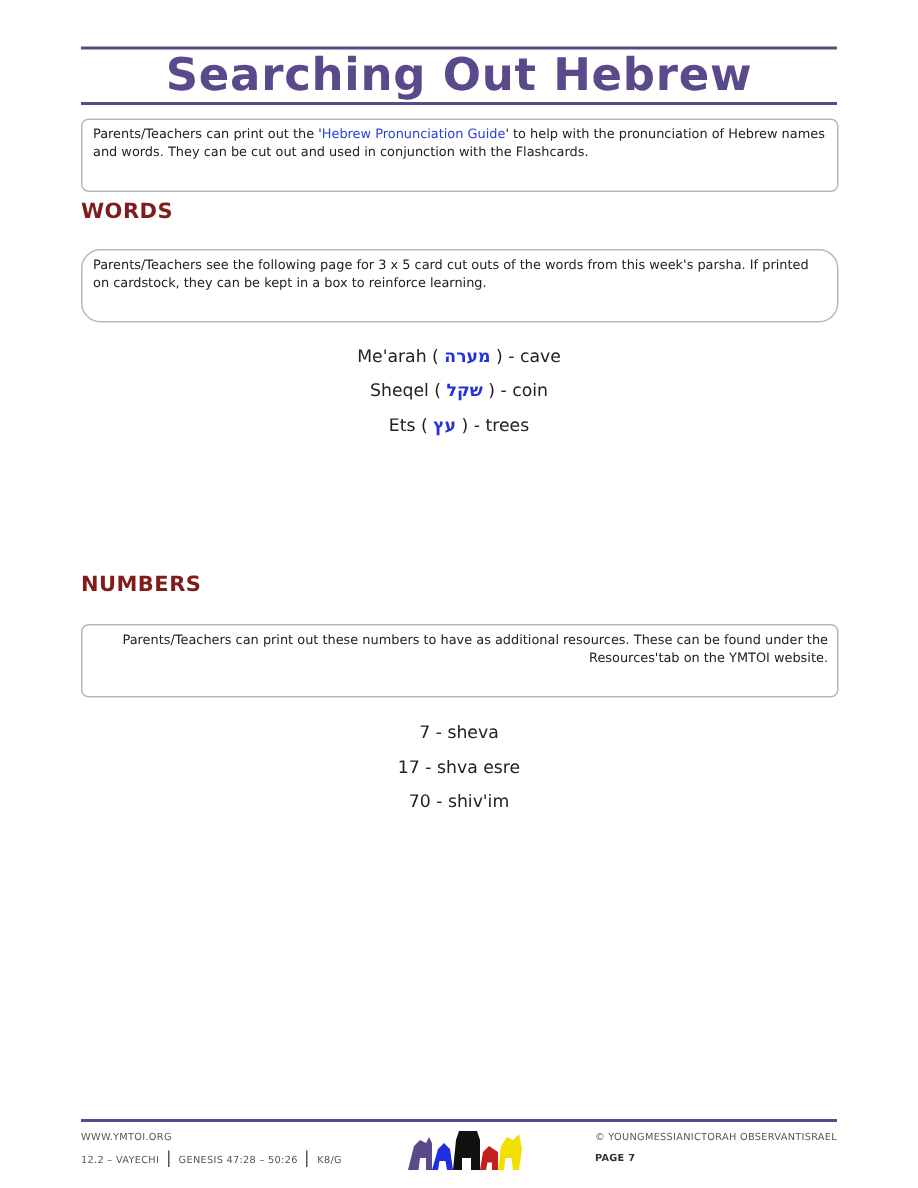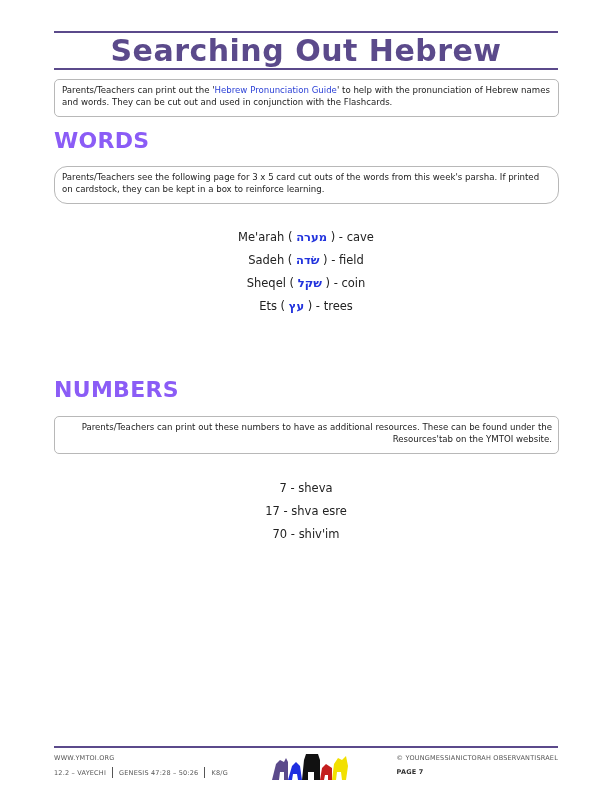--- a/index.html
+++ b/index.html
@@ -34,33 +34,33 @@
       color: #5b4a8b;
       letter-spacing: 0.5px;
       line-height: 36px;
     }
     .note {
       position: absolute;
       left: 54px;
       width: 490px;
       border: 1px solid #b8b8b8;
       border-radius: 5px;
-      padding: 4px 6px 8px 7px;
+      padding: 4px 6px 19px 7px;
       font-size: 8.6px;
       line-height: 12px;
       color: #222;
       font-family: "DejaVu Sans", sans-serif;
     }
     .note .link { color: #2a3fd6; }
     .section-heading {
       position: absolute;
       left: 54px;
       font-weight: bold;
-      font-size: 22px;
-      color: #8b5cf6;
+      font-size: 14px;
+      color: #7f1d1d;
       font-family: "DejaVu Sans", sans-serif;
       letter-spacing: 0.3px;
       line-height: 26px;
     }
     .list {
       position: absolute;
       left: 54px;
       width: 504px;
       text-align: center;
       font-size: 11.5px;
@@ -134,23 +134,20 @@
 
 <div class="section-heading" style="top:128px;">WORDS</div>
 
 <div class="note" style="top:166px;border-radius:13px;">Parents/Teachers see the following page for 3 x 5 card cut outs of the words from this week's parsha. If printed on cardstock, they can be kept in a box to reinforce learning.</div>
 
 <div class="list" style="top:226px;">
   <div class="row">
     <span>Me'arah</span> ( <span class="hebrew">מערה</span> ) - <span>cave</span>
   </div>
   <div class="row">
-    <span>Sadeh</span> ( <span class="hebrew">שׂדה</span> ) - <span>field</span>
-  </div>
-  <div class="row">
     <span>Sheqel</span> ( <span class="hebrew">שקל</span> ) - <span>coin</span>
   </div>
   <div class="row">
     <span>Ets</span> ( <span class="hebrew">עץ</span> ) - <span>trees</span>
   </div>
 </div>
 
 <div class="section-heading" style="top:377px;">NUMBERS</div>
 
 <div class="note" style="top:416px;text-align:right;">Parents/Teachers can print out these numbers to have as additional resources. These can be found under the Resources'tab on the YMTOI website.</div>

